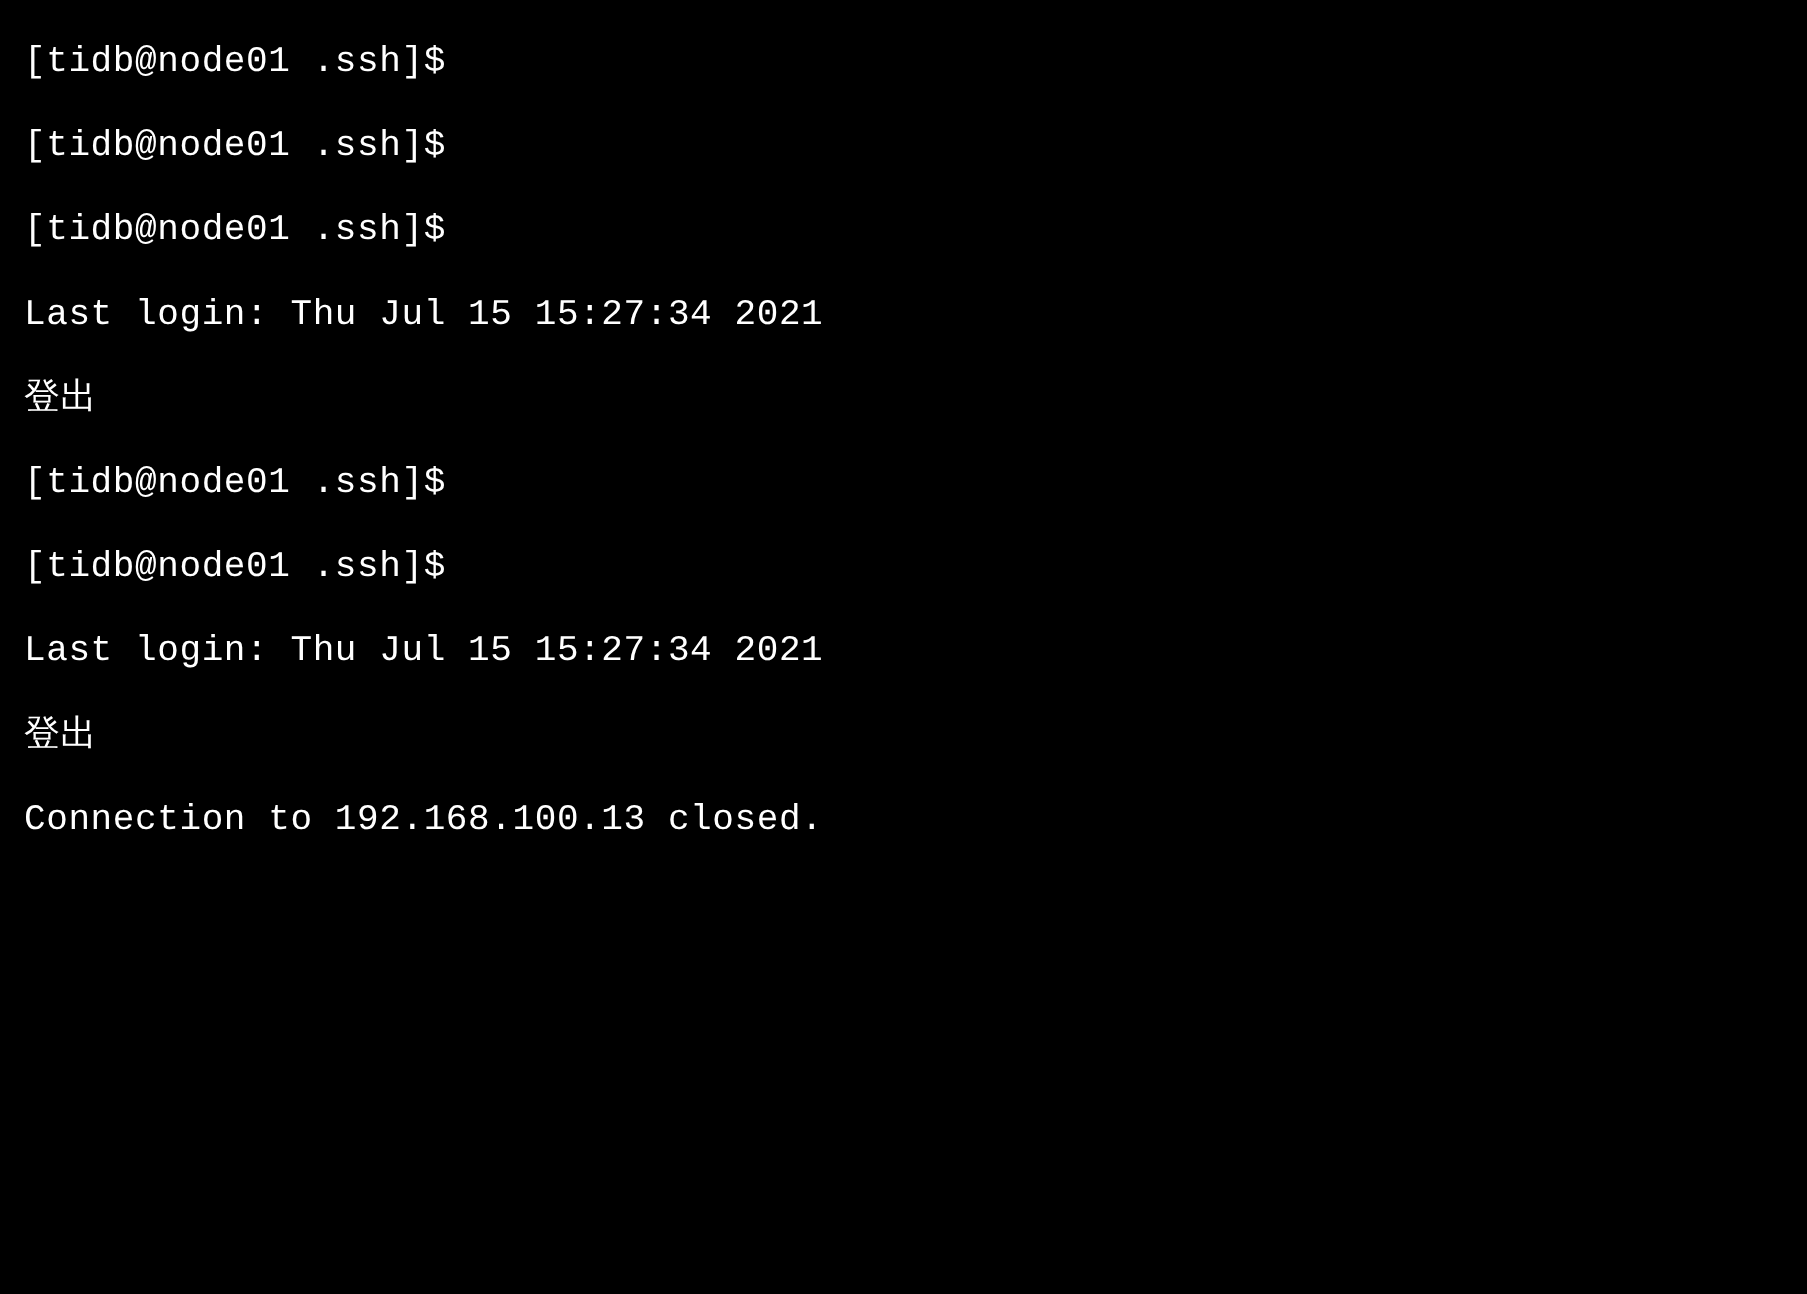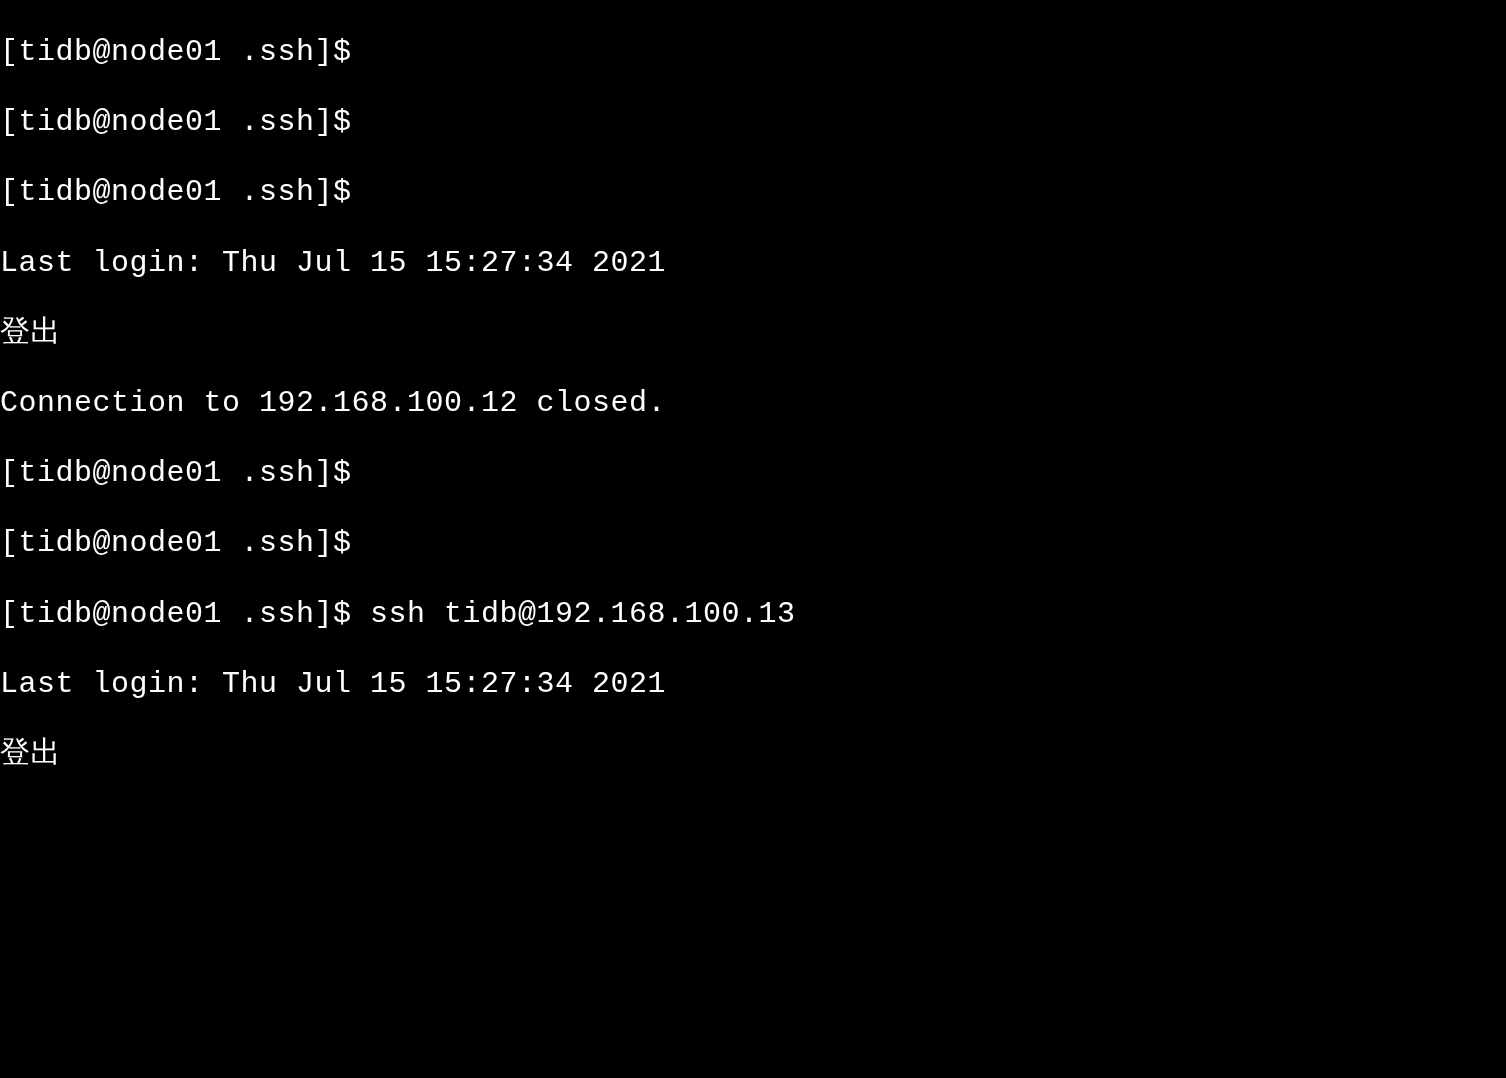--- a/index.html
+++ b/index.html
@@ -18,37 +18,37 @@
       overflow: hidden;
       width: 1506px;
       height: 1078px;
     }
     .terminal {
       white-space: pre;
       font-weight: normal;
     }
     .line {
       display: block;
+      padding-left: 20px;
     }
   </style>
 </head>
 <body>
 
 <div class="terminal">
 <span class="line">[tidb@node01 .ssh]$</span>
 <span class="line">[tidb@node01 .ssh]$</span>
 <span class="line">[tidb@node01 .ssh]$</span>
 <span class="line">Last login: Thu Jul 15 15:27:34 2021</span>
 <span class="line">登出</span>
-<span class="line">Connection to 192.168.100.12 closed.</span>
 <span class="line">[tidb@node01 .ssh]$</span>
 <span class="line">[tidb@node01 .ssh]$</span>
-<span class="line">[tidb@node01 .ssh]$ ssh tidb@192.168.100.13</span>
 <span class="line">Last login: Thu Jul 15 15:27:34 2021</span>
 <span class="line">登出</span>
+<span class="line">Connection to 192.168.100.13 closed.</span>
 
 
 
 
 
 
 
 
 
 

